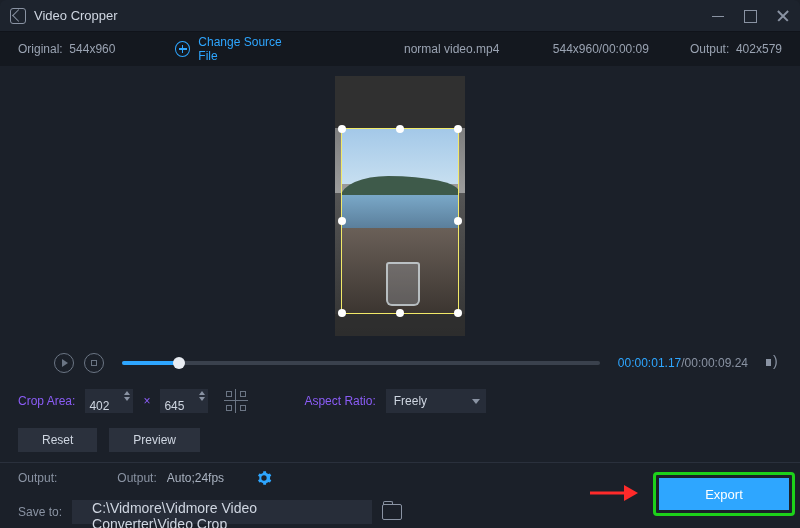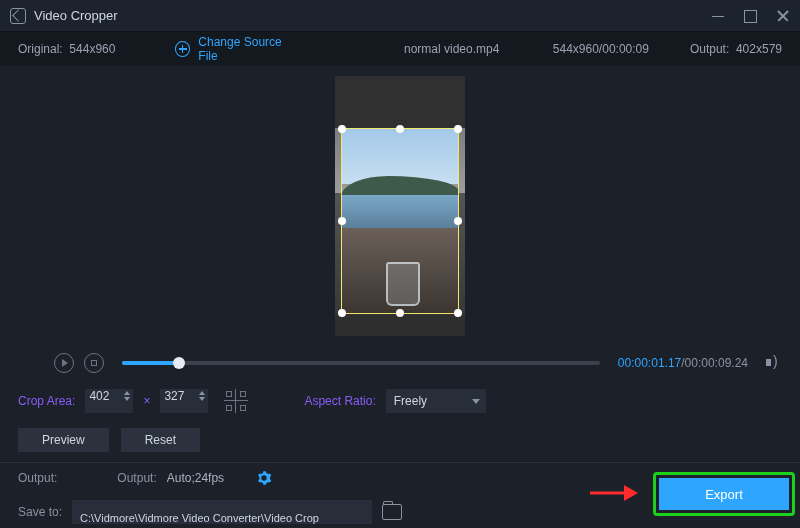--- a/index.html
+++ b/index.html
@@ -51,21 +51,21 @@
   .track .fill { position: absolute; left: 0; top: 0; bottom: 0; width: 12%; background: #2ea6ff; border-radius: 2px; }
   .track .knob { position: absolute; left: 12%; top: -4px; width: 12px; height: 12px; background: #e8ecf2; border-radius: 50%; margin-left: -6px; }
   .time .cur { color: #2ea6ff; }
   .time .tot { color: #8a93a3; }
   .vol { width: 16px; height: 16px; position: relative; margin-left: 8px; }
   .vol::before { content: ""; position: absolute; width: 5px; height: 7px; background: #8a93a3; top: 4px; left: 0; }
   .vol::after { content: ")"; position: absolute; color: #8a93a3; left: 7px; top: -2px; font-size: 14px; }
 
   .controls-row { height: 42px; display: flex; align-items: center; padding: 0 18px; gap: 10px; }
   .lbl { color: #8b5cf6; }
-  .numbox { width: 48px; height: 24px; background: #272d39; display: flex; align-items: flex-start; padding: 0 4px; font-size: 12px; color: #cfd6e1; position: relative; }
+  .numbox { width: 48px; height: 24px; background: #272d39; display: flex; align-items: flex-end; padding: 0 4px; font-size: 12px; color: #cfd6e1; position: relative; }
   .numbox .spin { position: absolute; right: 3px; top: 2px; display: flex; flex-direction: column; gap: 2px; }
   .arr-u, .arr-d { width: 0; height: 0; border-left: 3px solid transparent; border-right: 3px solid transparent; }
   .arr-u { border-bottom: 4px solid #8a93a3; } .arr-d { border-top: 4px solid #8a93a3; }
   .crosshair { width: 24px; height: 24px; position: relative; margin: 0 6px; }
   .crosshair::before, .crosshair::after { content: ""; position: absolute; background: #6b7584; }
   .crosshair::before { width: 1px; height: 24px; left: 11px; }
   .crosshair::after { width: 24px; height: 1px; top: 11px; }
   .crosshair .c1, .crosshair .c2, .crosshair .c3, .crosshair .c4 { position: absolute; width: 6px; height: 6px; border: 1px solid #6b7584; }
   .crosshair .c1 { top: 2px; left: 2px; } .crosshair .c2 { top: 2px; right: 2px; }
   .crosshair .c3 { bottom: 2px; left: 2px; } .crosshair .c4 { bottom: 2px; right: 2px; }
@@ -77,21 +77,21 @@
 
   .sep { height: 1px; background: #2a303c; margin: 4px 0 0 0; }
 
   .outrow { height: 30px; display: flex; align-items: center; padding: 0 18px; gap: 10px; }
   .dim { color: #8a93a3; }
   .chev { display: inline-block; width: 0; height: 0; border-left: 4px solid transparent; border-right: 4px solid transparent; border-top: 5px solid #8a93a3; margin-left: 4px; }
   .gear { width: 16px; height: 16px; color: #2ea6ff; position: relative; }
   .gear svg { width: 16px; height: 16px; fill: #2ea6ff; }
 
   .saverow { height: 38px; display: flex; align-items: center; padding: 0 18px; gap: 10px; }
-  .pathbox { width: 300px; height: 24px; background: #272d39; display: flex; align-items: flex-end; padding: 0 8px; position: relative; color: #cfd6e1; font-size: 11px; }
+  .pathbox { width: 300px; height: 24px; background: #272d39; display: flex; align-items: flex-start; padding: 0 20px; position: relative; color: #cfd6e1; font-size: 14px; }
   .folder { width: 20px; height: 16px; border: 1px solid #8a93a3; border-radius: 2px; position: relative; }
   .folder::before { content: ""; position: absolute; top: -4px; left: 0; width: 8px; height: 3px; border: 1px solid #8a93a3; border-bottom: none; border-radius: 2px 2px 0 0; }
 
   .export-wrap { position: absolute; right: 5px; bottom: 12px; }
   .export-hl { border: 3px solid #1dd11a; padding: 3px; border-radius: 4px; }
   .export-btn { width: 130px; height: 32px; background: #2ea6ff; color: #fff; display: flex; align-items: center; justify-content: center; font-size: 13px; cursor: pointer; }
   .arrow-annot { position: absolute; right: 162px; bottom: 20px; }
   .arrow-annot svg { width: 50px; height: 24px; }
 </style>
 </head>
@@ -166,43 +166,43 @@
   <span class="lbl">Crop Area:</span>
   <div class="numbox">
     <span>402</span>
     <div class="spin">
         <div class="arr-u"></div>
         <div class="arr-d"></div>
       </div>
   </div>
   <span class="lbl">×</span>
   <div class="numbox">
-    <span>327</span>
+    <span>645</span>
     <div class="spin">
         <div class="arr-u"></div>
         <div class="arr-d"></div>
       </div>
   </div>
   <div class="crosshair">
     <div class="c1"></div>
       <div class="c2"></div>
       <div class="c3"></div>
       <div class="c4"></div>
   </div>
   <span style="width:30px"></span>
   <span class="lbl">Aspect Ratio:</span>
   <div class="select">
     <span>Freely</span>
       <div class="dd"></div>
   </div>
 </div>
 
 <div class="btns-row">
+  <div class="btn">Reset</div>
   <div class="btn">Preview</div>
-  <div class="btn">Reset</div>
 </div>
 
 <div class="sep"></div>
 
 <div class="outrow">
   <span class="dim">Output:</span>
   <span style="width:40px"></span>
   <span class="dim">Output:</span>
   <span>Auto;24fps</span>
   <span style="width:12px"></span>

